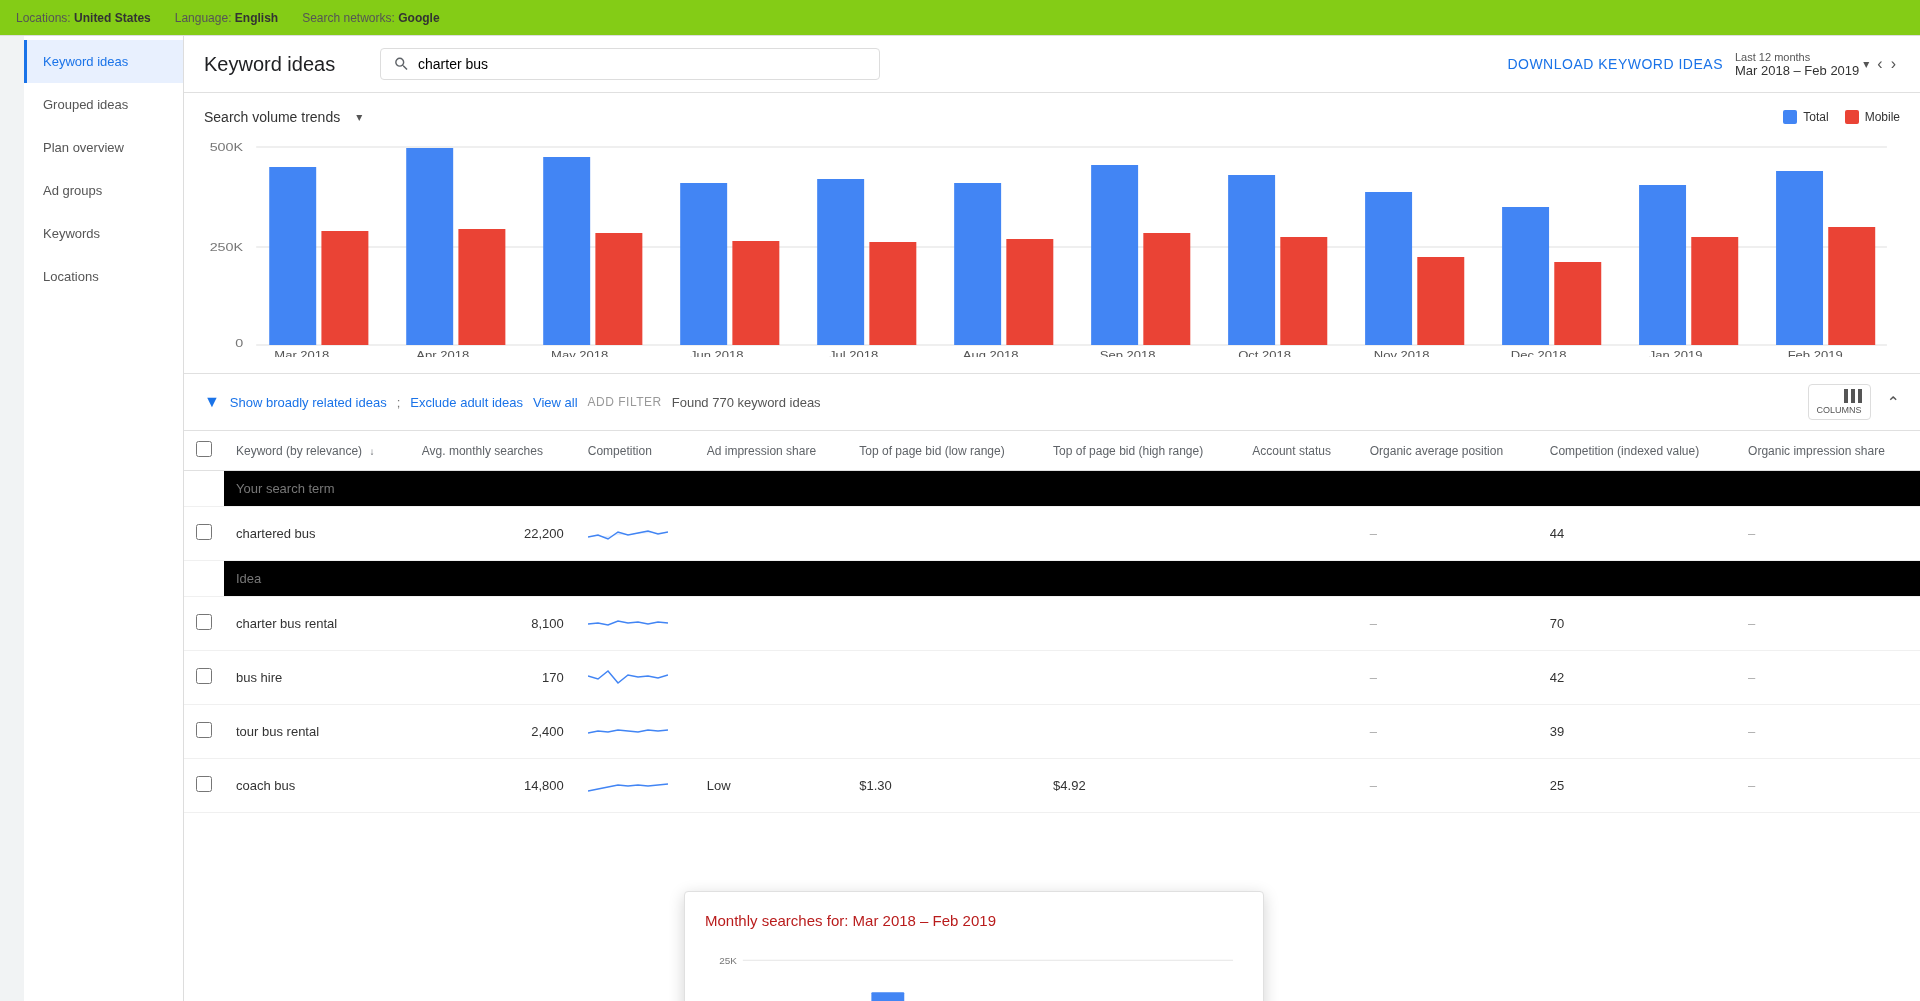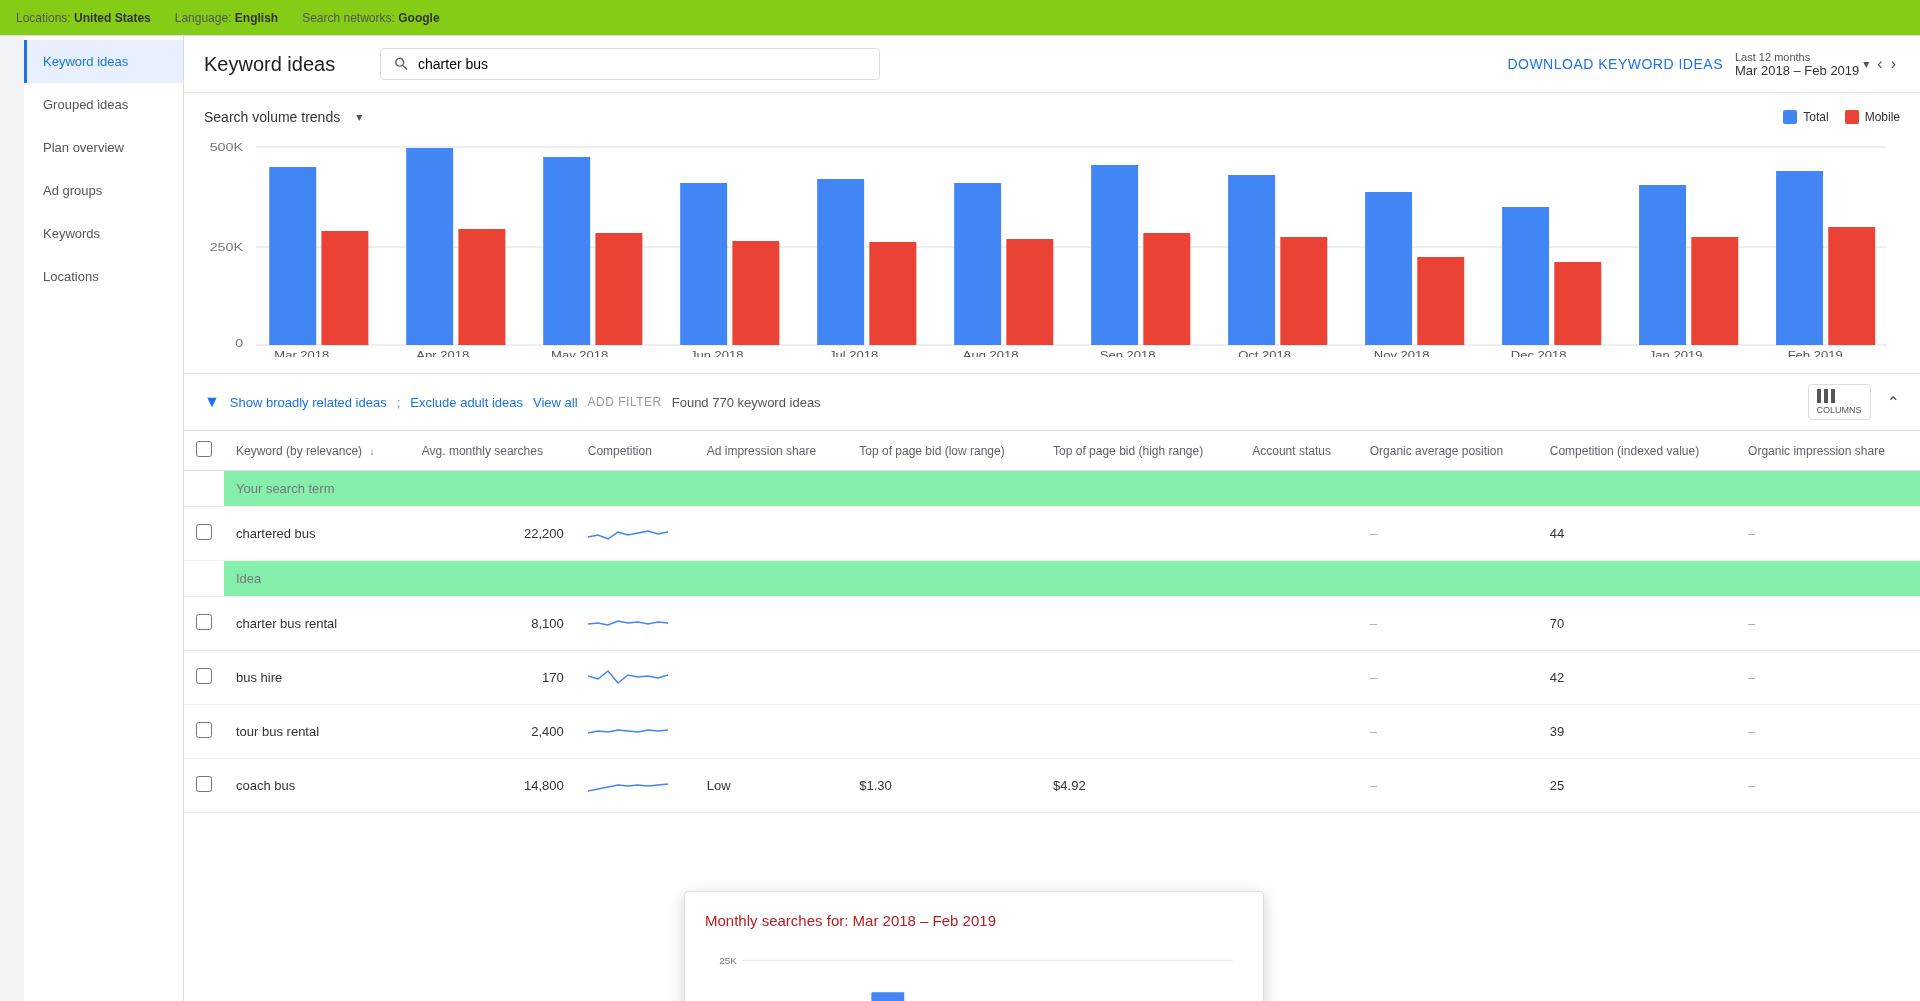--- a/index.html
+++ b/index.html
@@ -45,29 +45,29 @@
     
     #bar-chart { position: relative; height: 220px; }
     #bar-chart svg { width: 100%; height: 100%; }
 
     
     #filter-bar { display: flex; align-items: center; padding: 10px 20px; border-bottom: 1px solid #e0e0e0; gap: 10px; font-size: 13px; }
     .filter-link { color: #1a73e8; cursor: pointer; }
     .filter-separator { color: #777; }
     .add-filter { color: #999; cursor: pointer; font-size: 12px; text-transform: uppercase; letter-spacing: 0.5px; }
     .found-text { color: #555; }
-    .columns-btn { margin-left: auto; display: flex; flex-direction: column; align-items: flex-start; cursor: pointer; font-size: 10px; color: #555; border: 1px solid #ddd; padding: 4px 8px; border-radius: 4px; }
+    .columns-btn { margin-left: auto; display: flex; flex-direction: column; align-items: flex-end; cursor: pointer; font-size: 10px; color: #555; border: 1px solid #ddd; padding: 4px 8px; border-radius: 4px; }
     .collapse-btn { margin-left: 8px; cursor: pointer; color: #555; border: none; background: none; font-size: 16px; }
 
     
     #keyword-table { width: 100%; border-collapse: collapse; position: relative; }
     #keyword-table thead th { padding: 10px 12px; text-align: left; font-size: 12px; color: #5f6368; font-weight: 500; border-bottom: 1px solid #e0e0e0; white-space: nowrap; }
     #keyword-table thead th:first-child { width: 40px; }
     #keyword-table tbody td { padding: 10px 12px; border-bottom: 1px solid #f0f0f0; font-size: 13px; vertical-align: middle; }
-    .section-label { color: #777; font-size: 12px; padding: 8px 12px; background: #86efac; }
+    .section-label { color: #777; font-size: 12px; padding: 8px 12px; background: #000000; }
     .keyword-name { color: #333; }
     .search-count { color: #333; text-align: right; }
     .mini-chart { width: 80px; height: 30px; }
     .dash { color: #aaa; }
     input[type="checkbox"] { width: 16px; height: 16px; cursor: pointer; }
 
     
     #tooltip-popup { position: absolute; left: 500px; top: 460px; width: 580px; background: #fff; border: 1px solid #e0e0e0; border-radius: 4px; box-shadow: 0 4px 16px rgba(0,0,0,0.18); z-index: 100; padding: 20px; }
     #tooltip-title { font-size: 15px; font-weight: 400; color: #b91c1c; margin-bottom: 16px; }
     #tooltip-chart { position: relative; height: 180px; }

